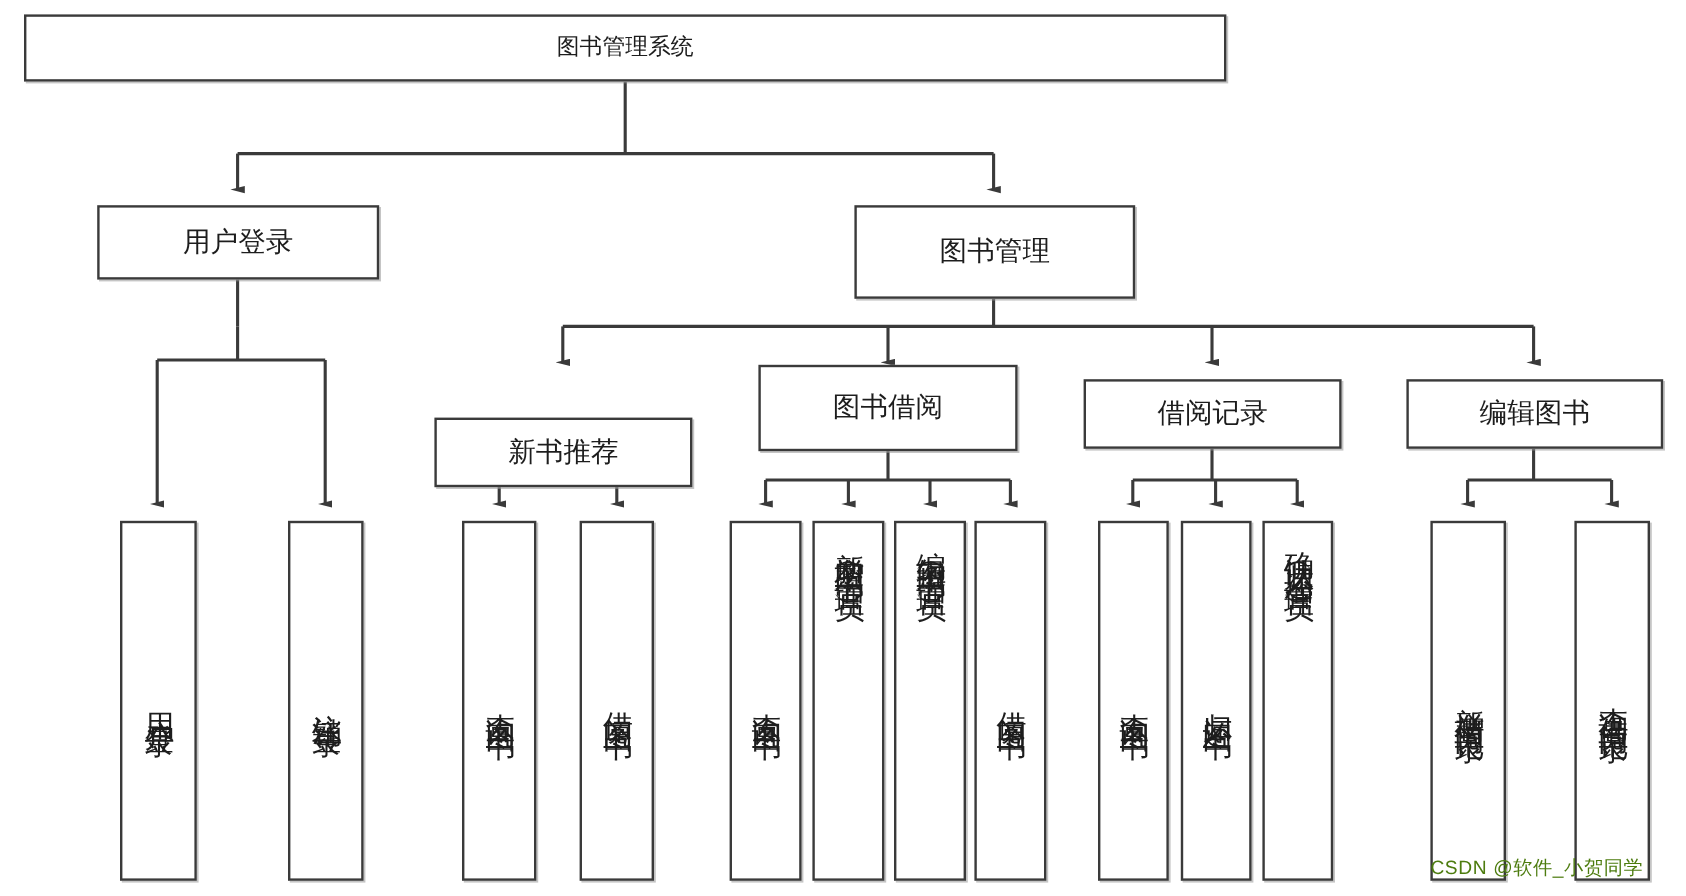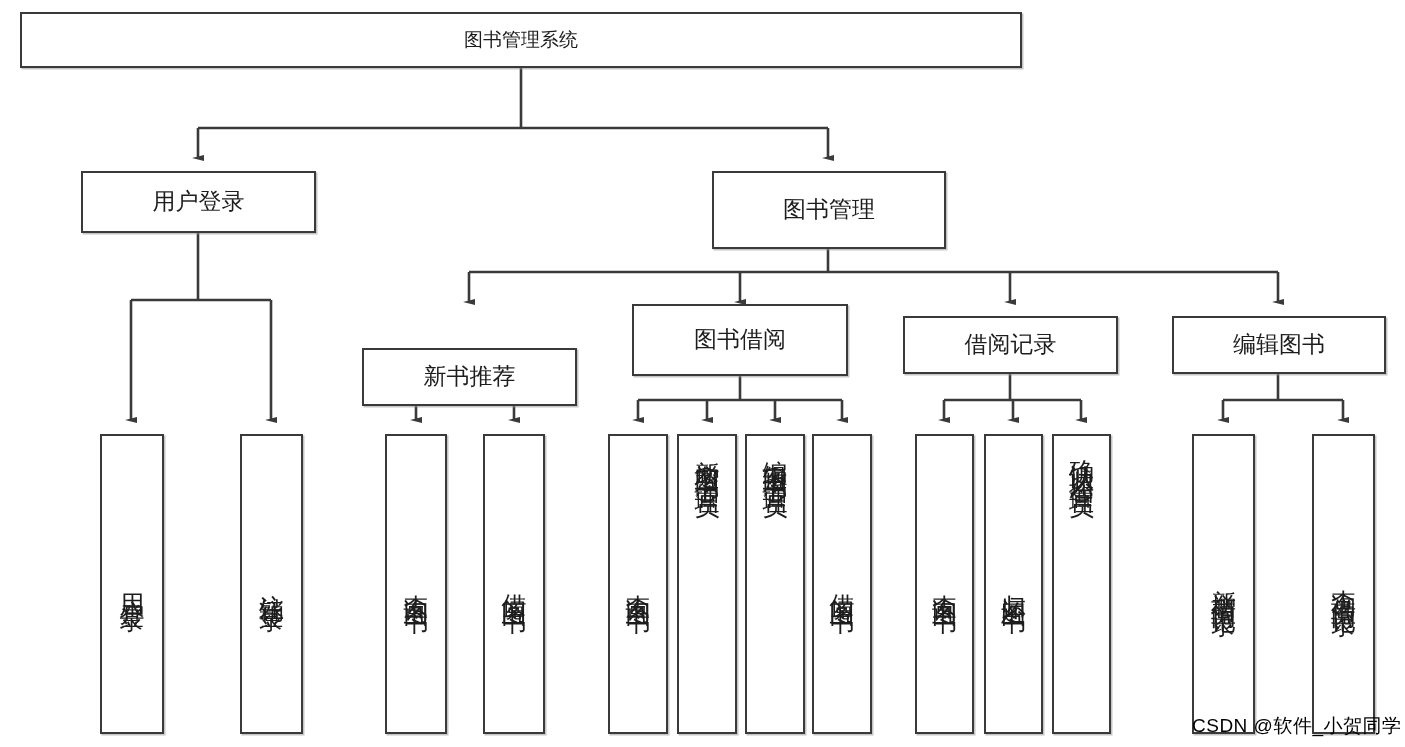--- a/index.html
+++ b/index.html
@@ -60,22 +60,22 @@
     padding-top: 4px;
   }
   .node.vertical.centered-text {
     align-items: center;
   }
   .node.vertical.centered-text .node-label {
     padding-top: 0;
   }
   #watermark {
     position: absolute;
-    color: #000000;
-    font-size: 19px;
+    color: #4d7c0f;
+    font-size: 16px;
     white-space: nowrap;
     letter-spacing: 0.5px;
   }
 </style>
 </head>
 <body>
 
 <div id="canvas">
 
   <svg id="edges" viewBox="0 0 1405 747" xmlns="http://www.w3.org/2000/svg">

